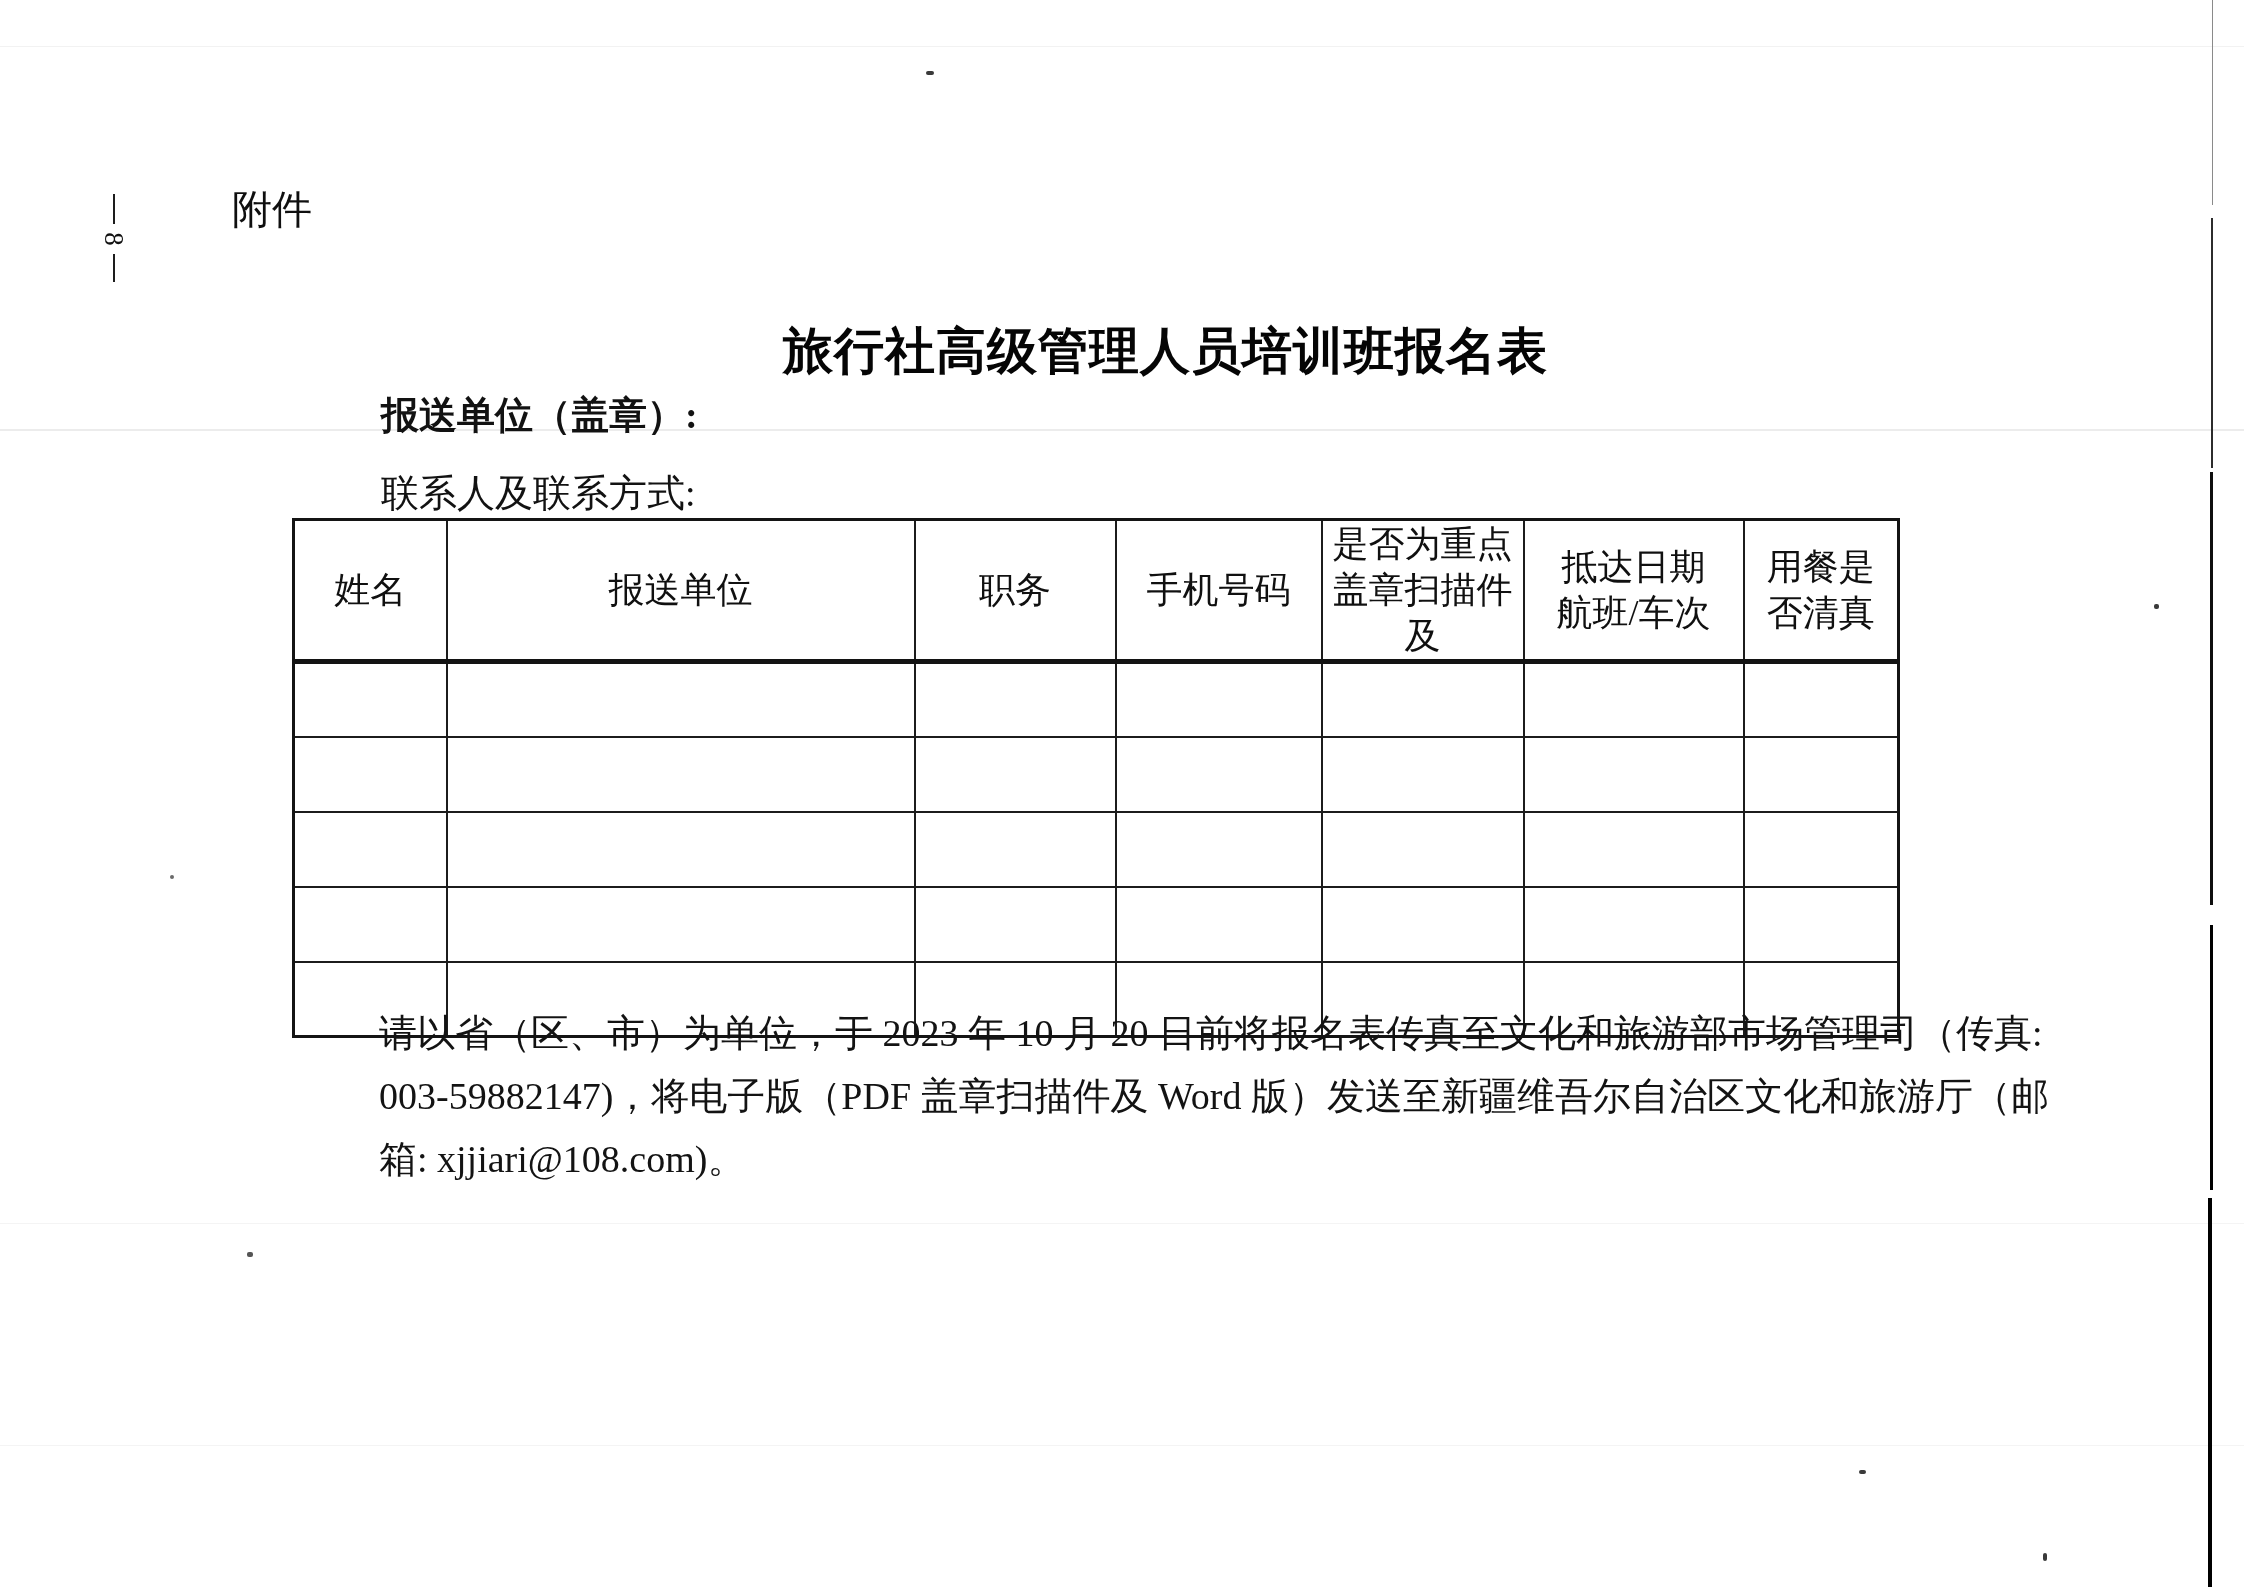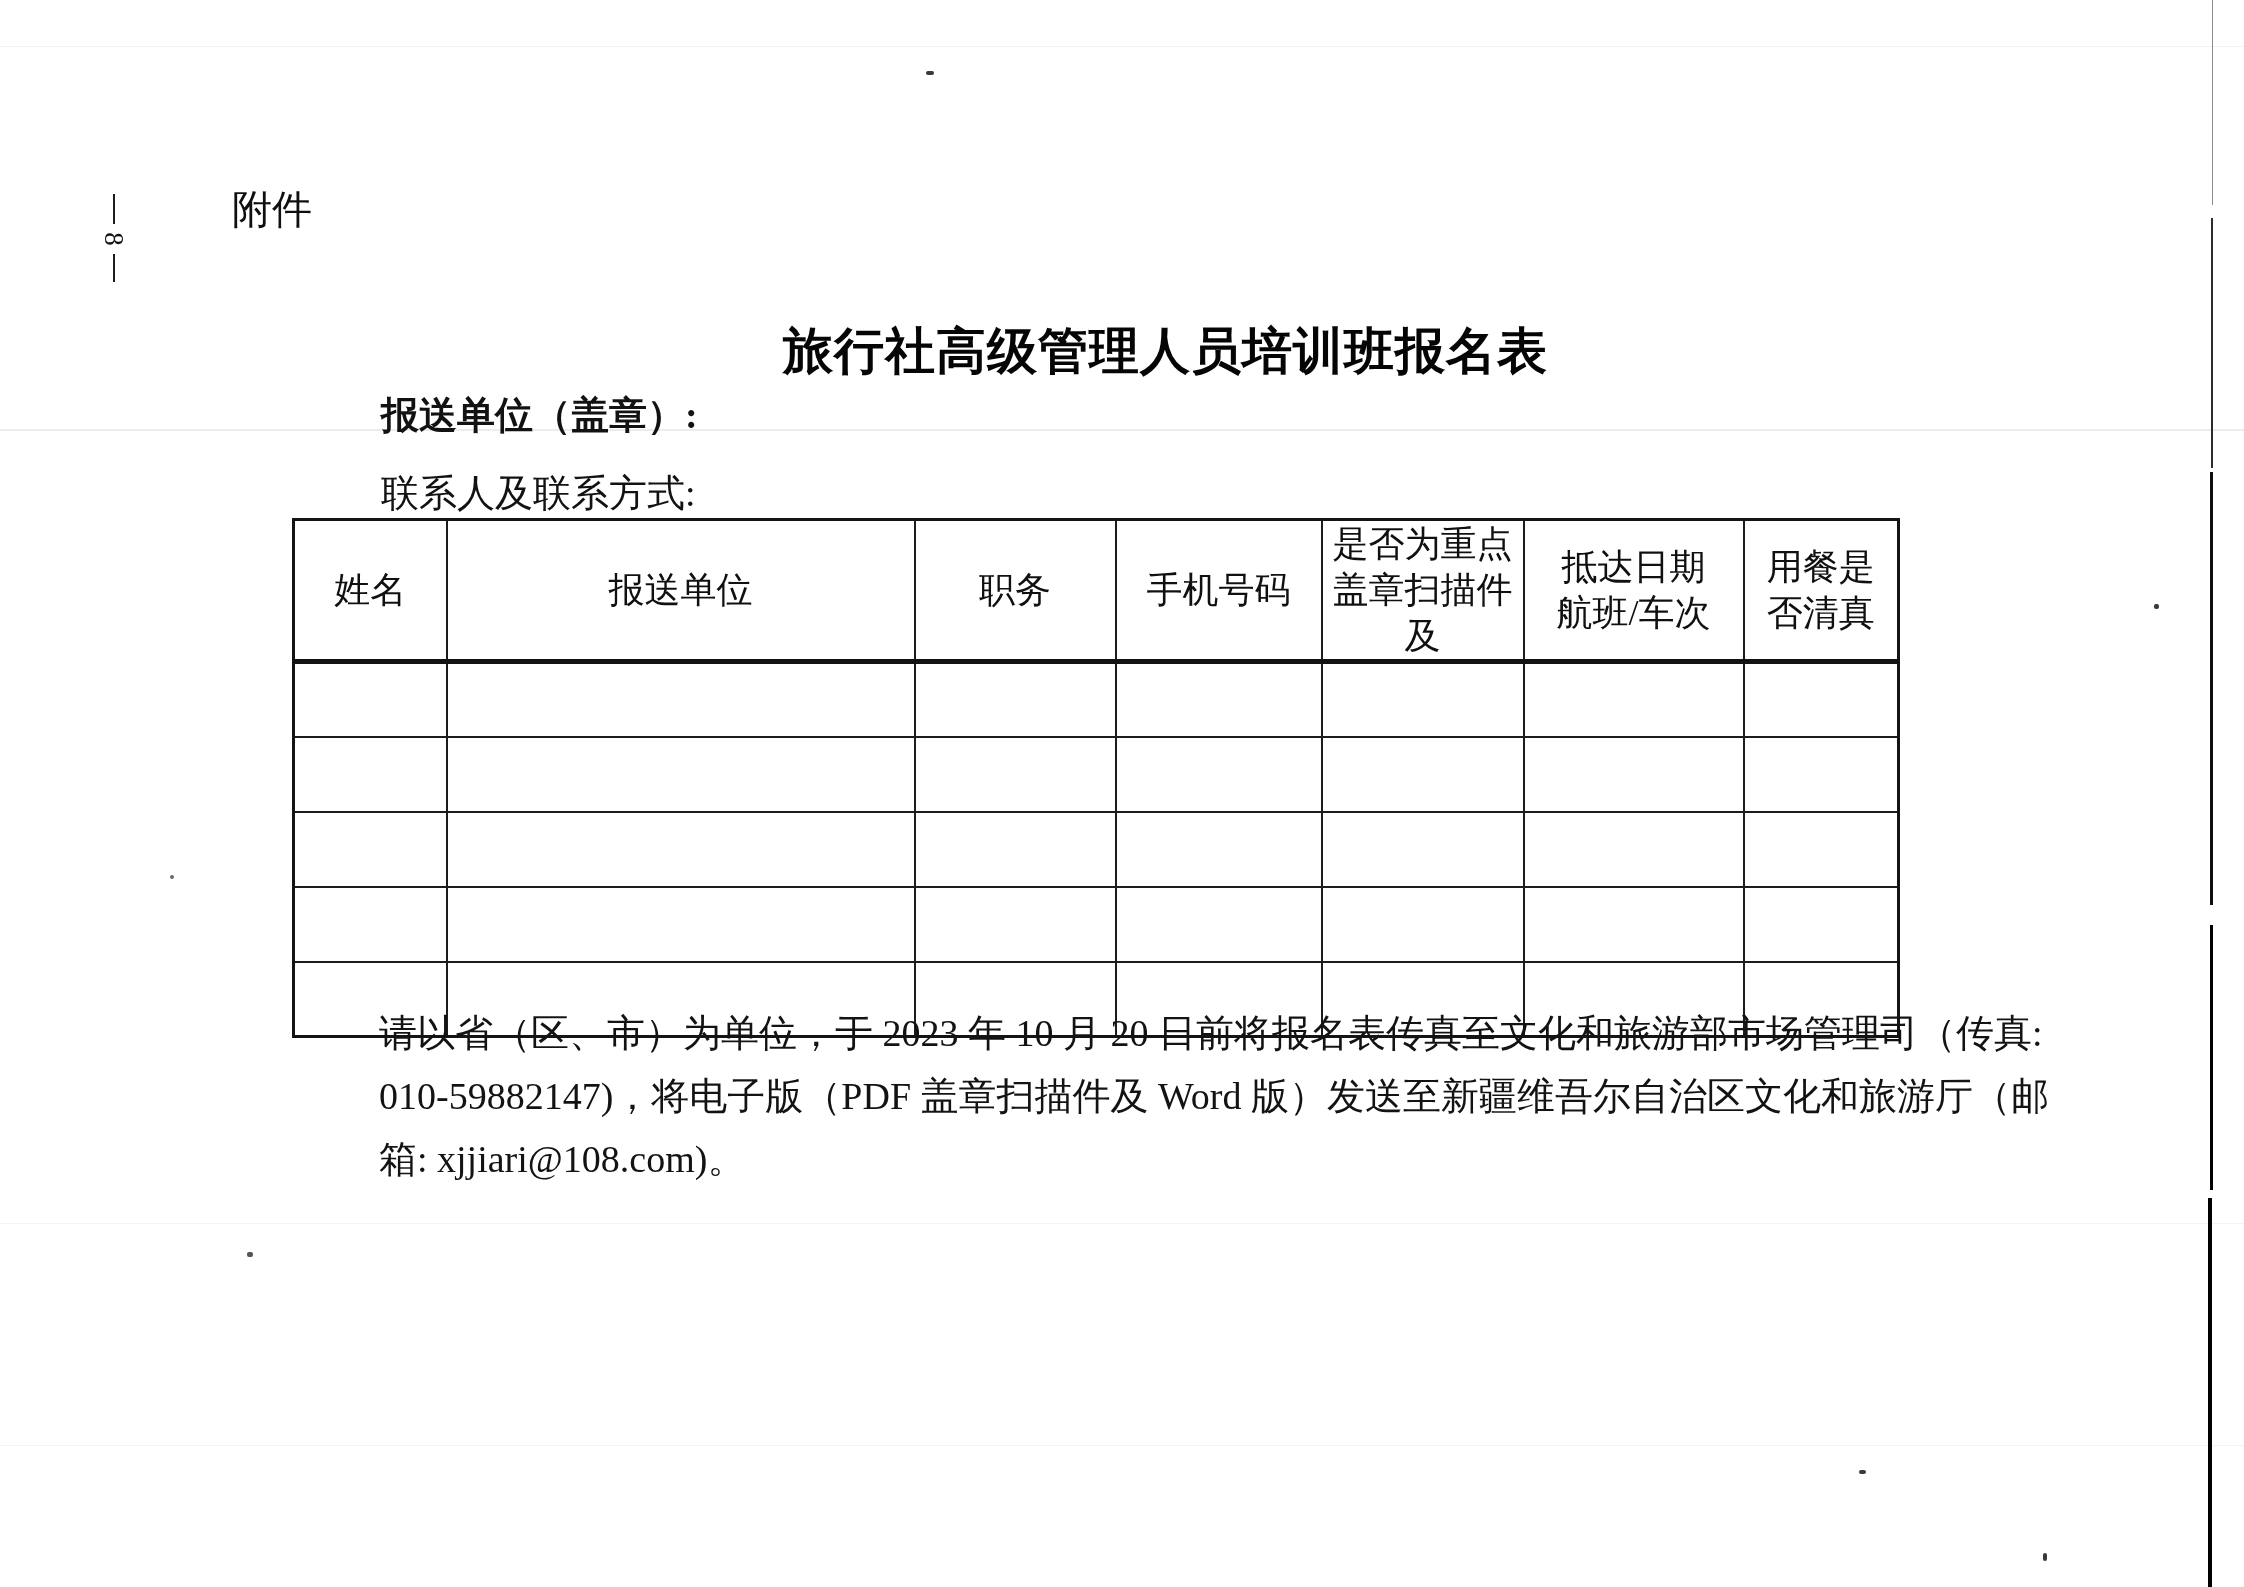--- a/index.html
+++ b/index.html
@@ -192,17 +192,17 @@
           <td></td>
           <td></td>
           <td></td>
           <td></td>
         </tr>
       </tbody>
   </table>
 
   <div class="note">
     <div class="note-line">请以省（区、市）为单位，于 2023 年 10 月 20 日前将报名表传真至文化和旅游部市场管理司（传真:</div>
-    <div class="note-line">010-59882147)，将电子版（PDF 盖章扫描件及 Word 版）发送至新疆维吾尔自治区文化和旅游厅（邮</div>
+    <div class="note-line">003-59882147)，将电子版（PDF 盖章扫描件及 Word 版）发送至新疆维吾尔自治区文化和旅游厅（邮</div>
     <div class="note-line">箱: xjjiari@108.com)。</div>
   </div>
 
 </div>
 
 </body></html>

